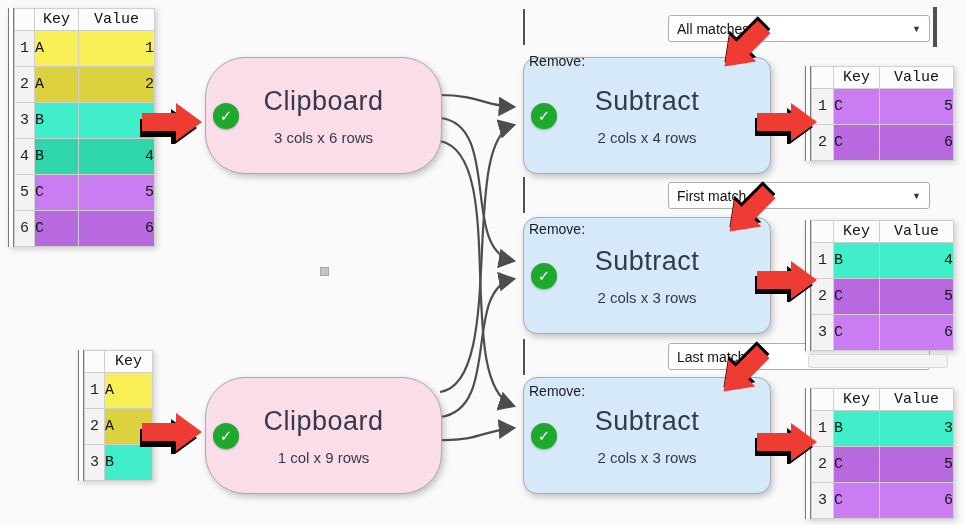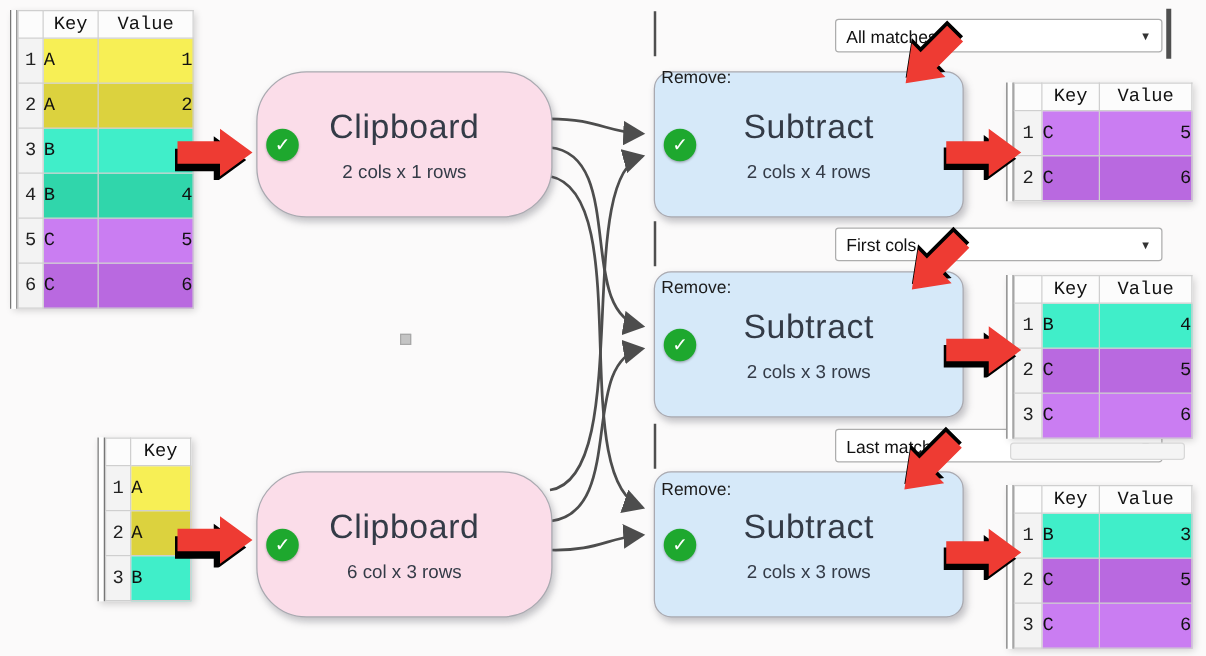--- a/index.html
+++ b/index.html
@@ -71,27 +71,27 @@
       <path d="M440,141 C510,155 452,385 514,406"></path>
       <path d="M440,392 C508,382 458,140 514,125"></path>
       <path d="M440,417 C502,410 462,288 514,279"></path>
       <path d="M440,440 C478,441 486,430 514,428"></path>
     </g>
   </svg>
 
   <div class="node clipboard" style="left:205px;top:57px;">
     <div class="check">✓</div>
     <div class="node-title">Clipboard</div>
-    <div class="node-sub">2 cols x 1 rows</div>
+    <div class="node-sub">3 cols x 6 rows</div>
   </div>
 
   <div class="node clipboard" style="left:205px;top:377px;">
     <div class="check">✓</div>
     <div class="node-title">Clipboard</div>
-    <div class="node-sub">6 col x 3 rows</div>
+    <div class="node-sub">1 col x 9 rows</div>
   </div>
 
   <div class="node subtract" style="left:523px;top:57px;">
     <div class="check">✓</div>
     <div class="node-title">Subtract</div>
     <div class="node-sub">2 cols x 4 rows</div>
   </div>
 
   <div class="node subtract" style="left:523px;top:217px;">
     <div class="check">✓</div>
@@ -109,21 +109,21 @@
   <div class="opt-label" style="left:529px;top:21px;">Remove:</div>
   <div class="dropdown" style="left:668px;top:15px;">
     <span>All matches</span>
     <span class="dd-arrow">▼</span>
   </div>
   <div class="darkstrip" style="left:933px;top:7px;height:40px;"></div>
 
   <div class="vsep" style="left:523px;top:177px;height:36px;"></div>
   <div class="opt-label" style="left:529px;top:189px;">Remove:</div>
   <div class="dropdown" style="left:668px;top:182px;">
-    <span>First cols</span>
+    <span>First match</span>
     <span class="dd-arrow">▼</span>
   </div>
 
   <div class="vsep" style="left:523px;top:339px;height:36px;"></div>
   <div class="opt-label" style="left:529px;top:351px;">Remove:</div>
   <div class="dropdown" style="left:668px;top:343px;">
     <span>Last match</span>
     <span class="dd-arrow">▼</span>
   </div>
 

